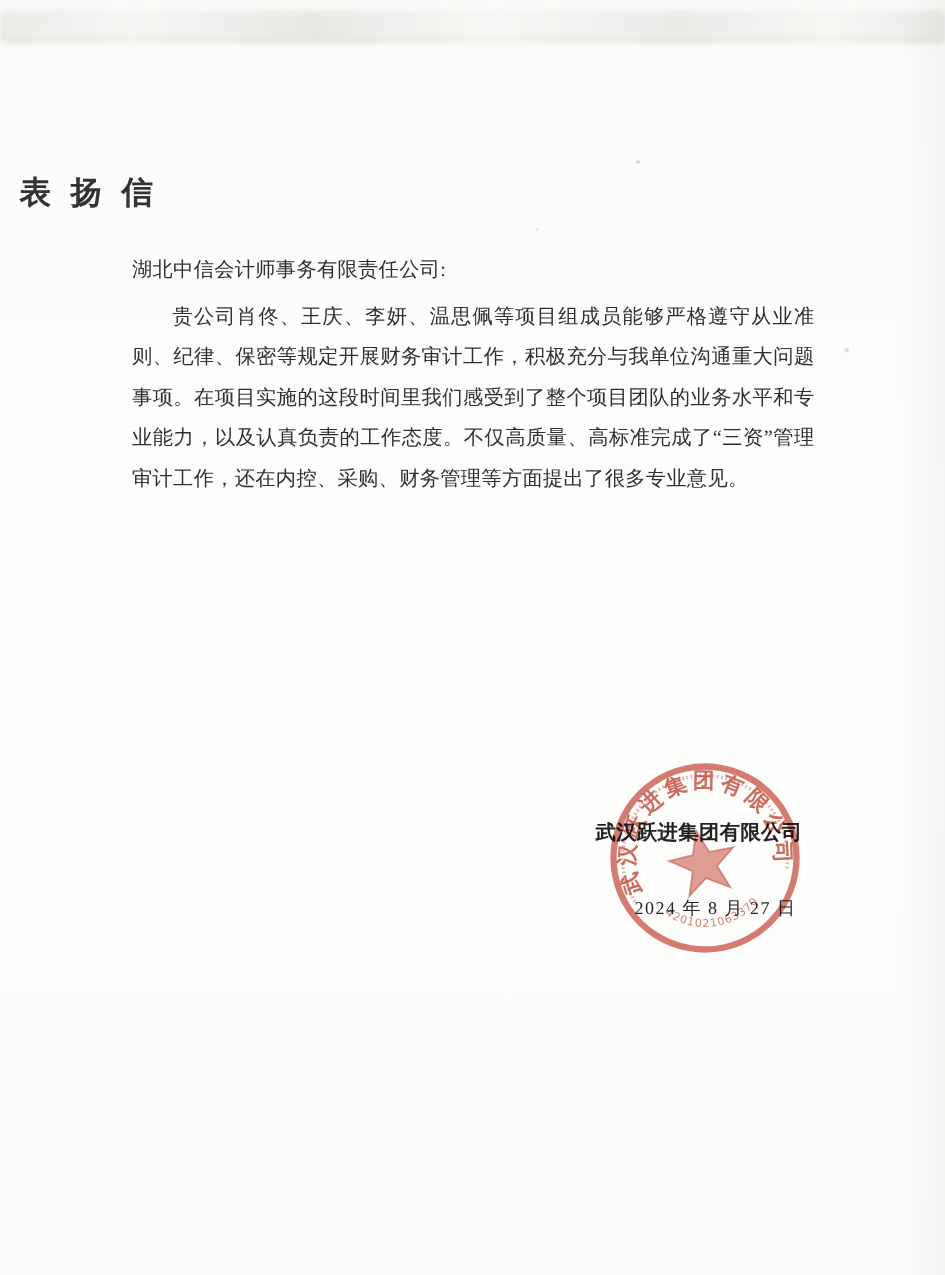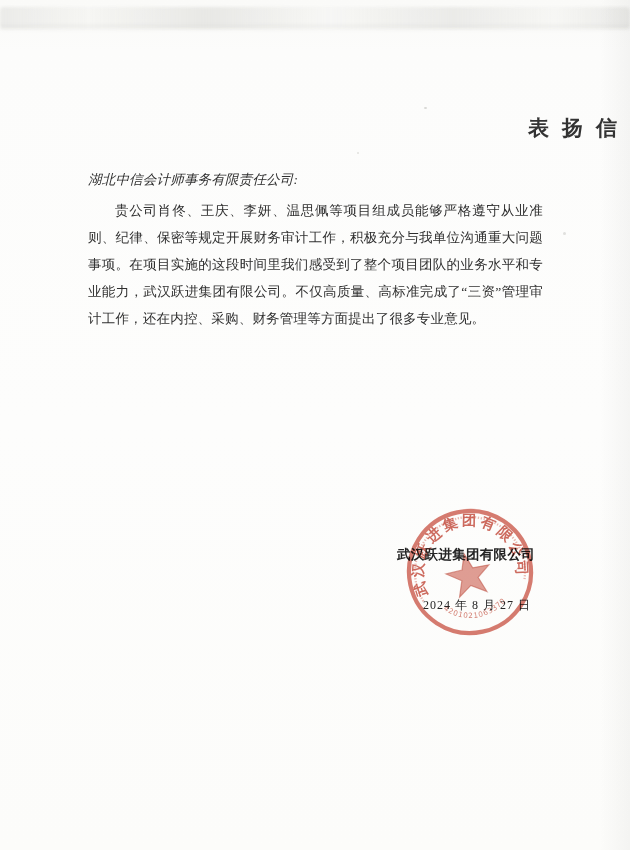--- a/index.html
+++ b/index.html
@@ -30,30 +30,30 @@
     position:absolute;right:0;top:0;width:30px;height:100%;
     background:linear-gradient(90deg,rgba(0,0,0,0) 0%,rgba(90,90,85,.05) 100%);
   }
   .speck{position:absolute;border-radius:50%;background:#c9c9c4;}
   .speck.s1{left:424px;top:107px;width:3px;height:2px;opacity:.7;}
   .speck.s2{left:563px;top:232px;width:3px;height:3px;opacity:.55;}
   .speck.s3{left:357px;top:152px;width:2px;height:2px;opacity:.5;}
 
   .title{
     position:absolute;top:100px;left:0;width:100%;
-    text-align:right;font-size:21px;font-weight:600;color:#333;
+    text-align:left;font-size:21px;font-weight:600;color:#333;
     letter-spacing:13px;padding-left:13px;box-sizing:border-box;
   }
   .body-text{
     position:absolute;left:88px;top:166px;width:455px;
     font-size:13.5px;line-height:27px;color:#2f2f2f;
     text-align:justify;letter-spacing:.2px;
   }
   .body-text p{margin:0;}
-  .salutation{margin:0 0 4px 0 !important;font-style:italic;}
+  .salutation{margin:0 0 4px 0 !important;}
   .para{text-indent:2em;}
 
   .sig-company{
     position:absolute;left:397px;top:546px;
     font-size:13.5px;font-weight:600;color:#242424;letter-spacing:.3px;
   }
   .sig-date{
     position:absolute;left:423px;top:597px;
     font-size:12px;font-weight:500;color:#242424;letter-spacing:1px;
   }
@@ -83,21 +83,21 @@
   <div class="scan-band2"></div>
   <div class="right-shade"></div>
   <div class="speck s1"></div>
   <div class="speck s2"></div>
   <div class="speck s3"></div>
 
   <h1 class="title">表扬信</h1>
 
   <div class="body-text">
     <p class="salutation">湖北中信会计师事务有限责任公司:</p>
-    <p class="para">贵公司肖佟、王庆、李妍、温思佩等项目组成员能够严格遵守从业准则、纪律、保密等规定开展财务审计工作，积极充分与我单位沟通重大问题事项。在项目实施的这段时间里我们感受到了整个项目团队的业务水平和专业能力，武汉跃进集团有限公司。不仅高质量、高标准完成了“三资”管理审计工作，还在内控、采购、财务管理等方面提出了很多专业意见。</p>
+    <p class="para">贵公司肖佟、王庆、李妍、温思佩等项目组成员能够严格遵守从业准则、纪律、保密等规定开展财务审计工作，积极充分与我单位沟通重大问题事项。在项目实施的这段时间里我们感受到了整个项目团队的业务水平和专业能力，以及认真负责的工作态度。不仅高质量、高标准完成了“三资”管理审计工作，还在内控、采购、财务管理等方面提出了很多专业意见。</p>
   </div>
 
   <div class="sig-company">武汉跃进集团有限公司</div>
   <div class="sig-date">2024 年 8 月 27 日</div>
 
   <svg class="seal" viewBox="0 0 140 140" width="140" height="140" aria-hidden="true">
     <g transform="rotate(-12 70 70)">
       <circle class="ring" cx="70" cy="70" r="61"></circle>
       <path class="micro" d="M 18.3 88.8 A 55 55 0 1 1 121.7 88.8"></path>
       <path id="sealNameArc" fill="none" d="M 25.8 86.1 A 47 47 0 1 1 114.2 86.1"></path>

